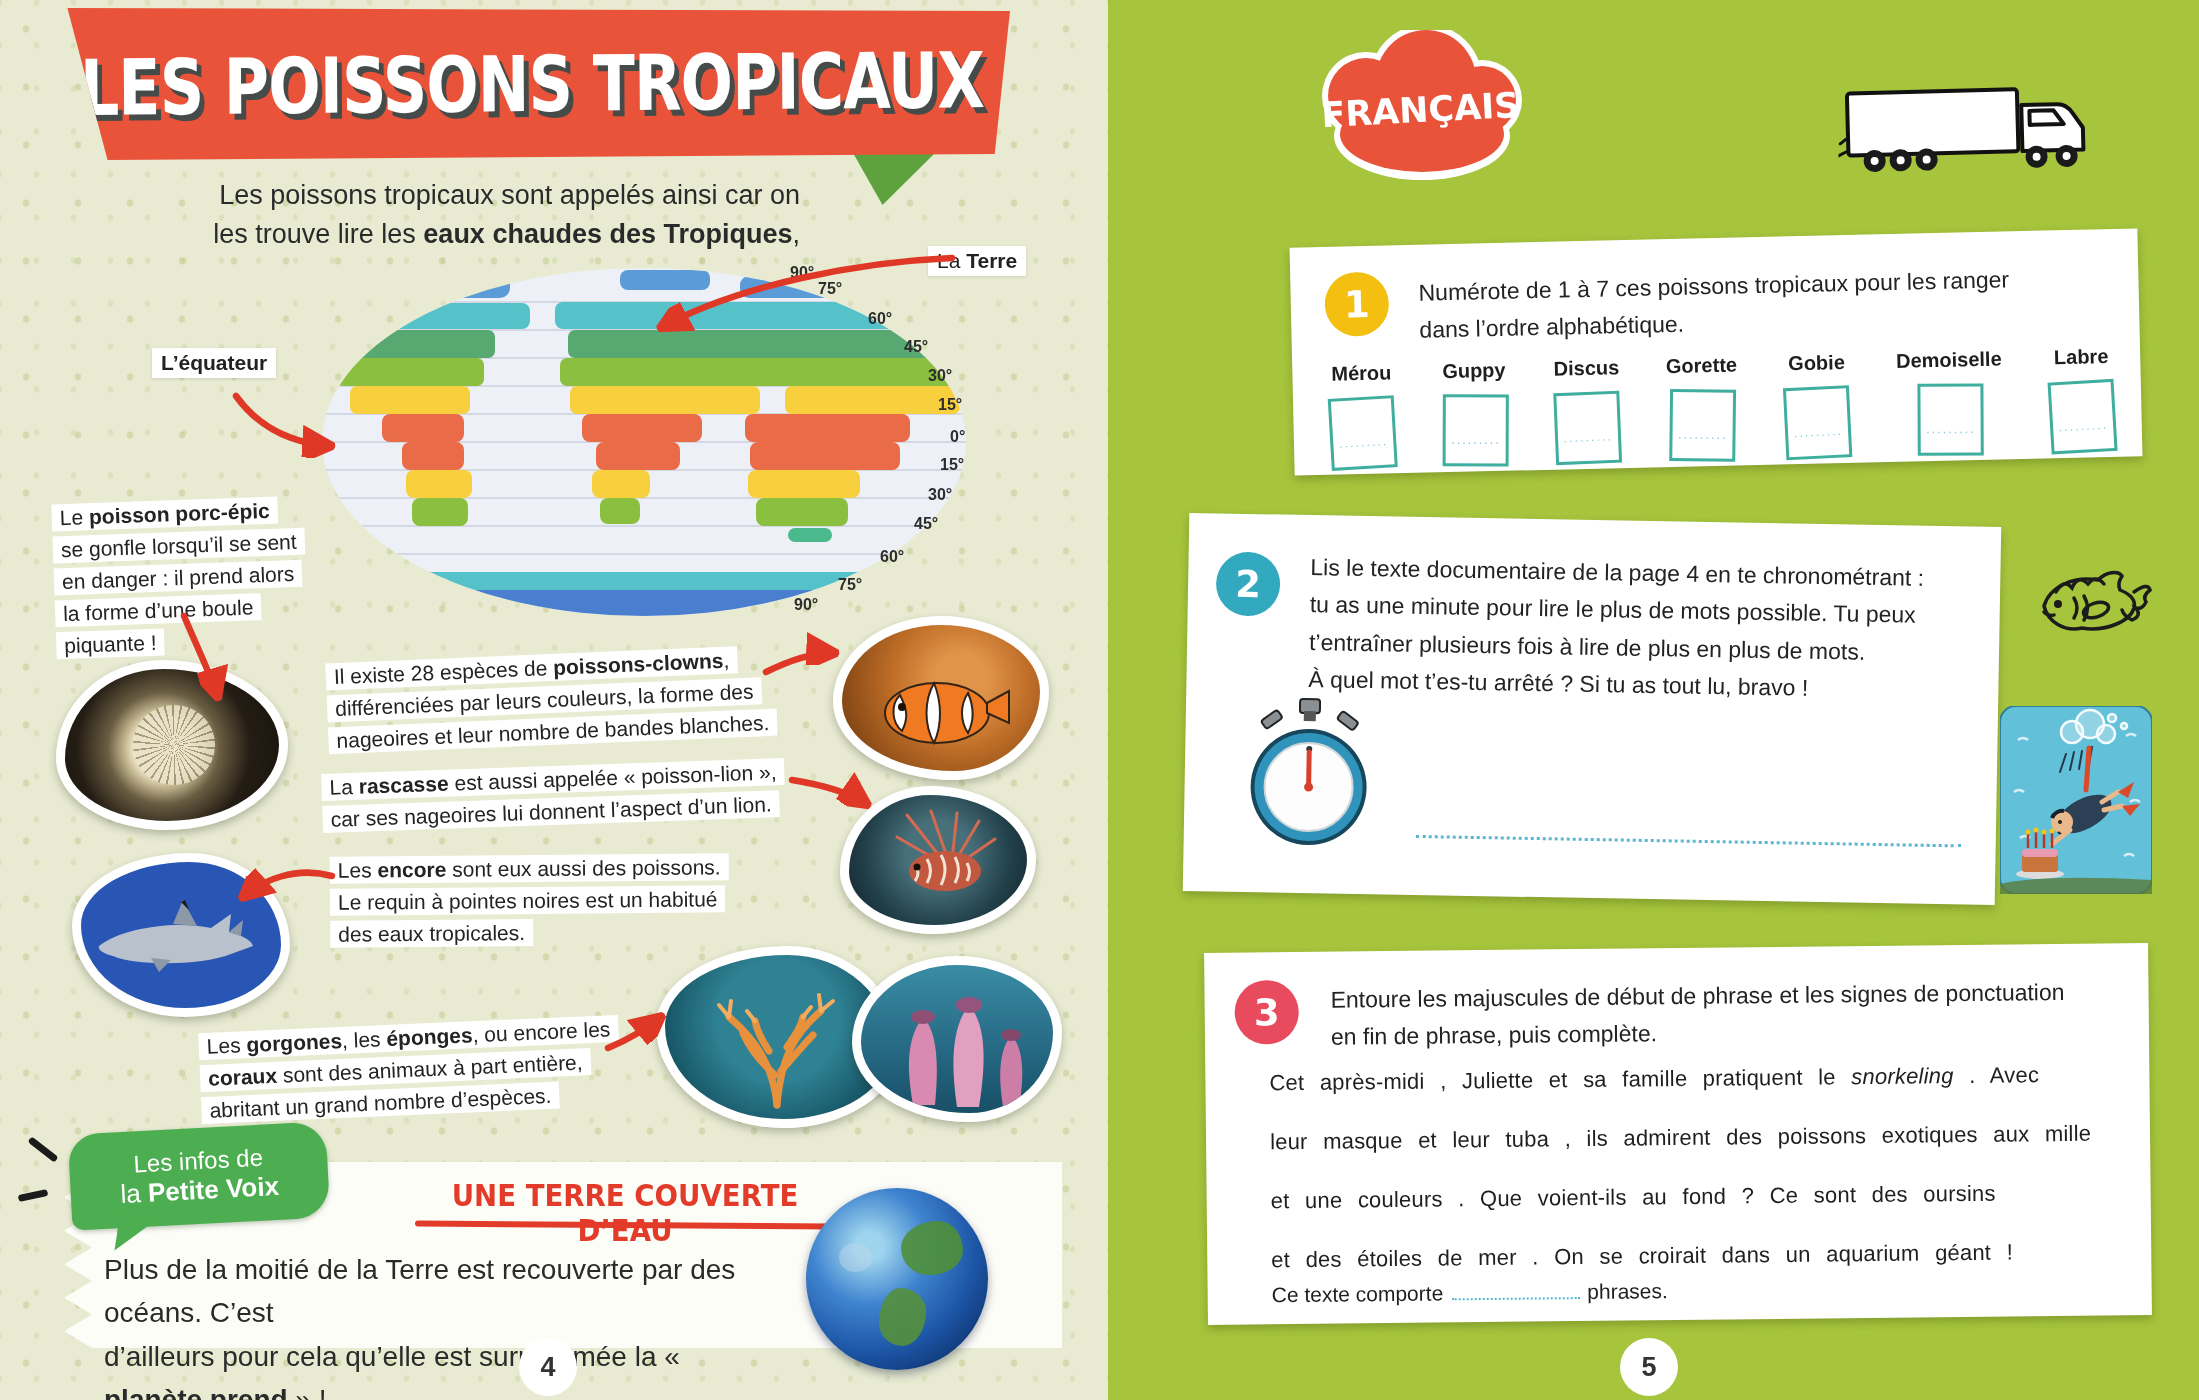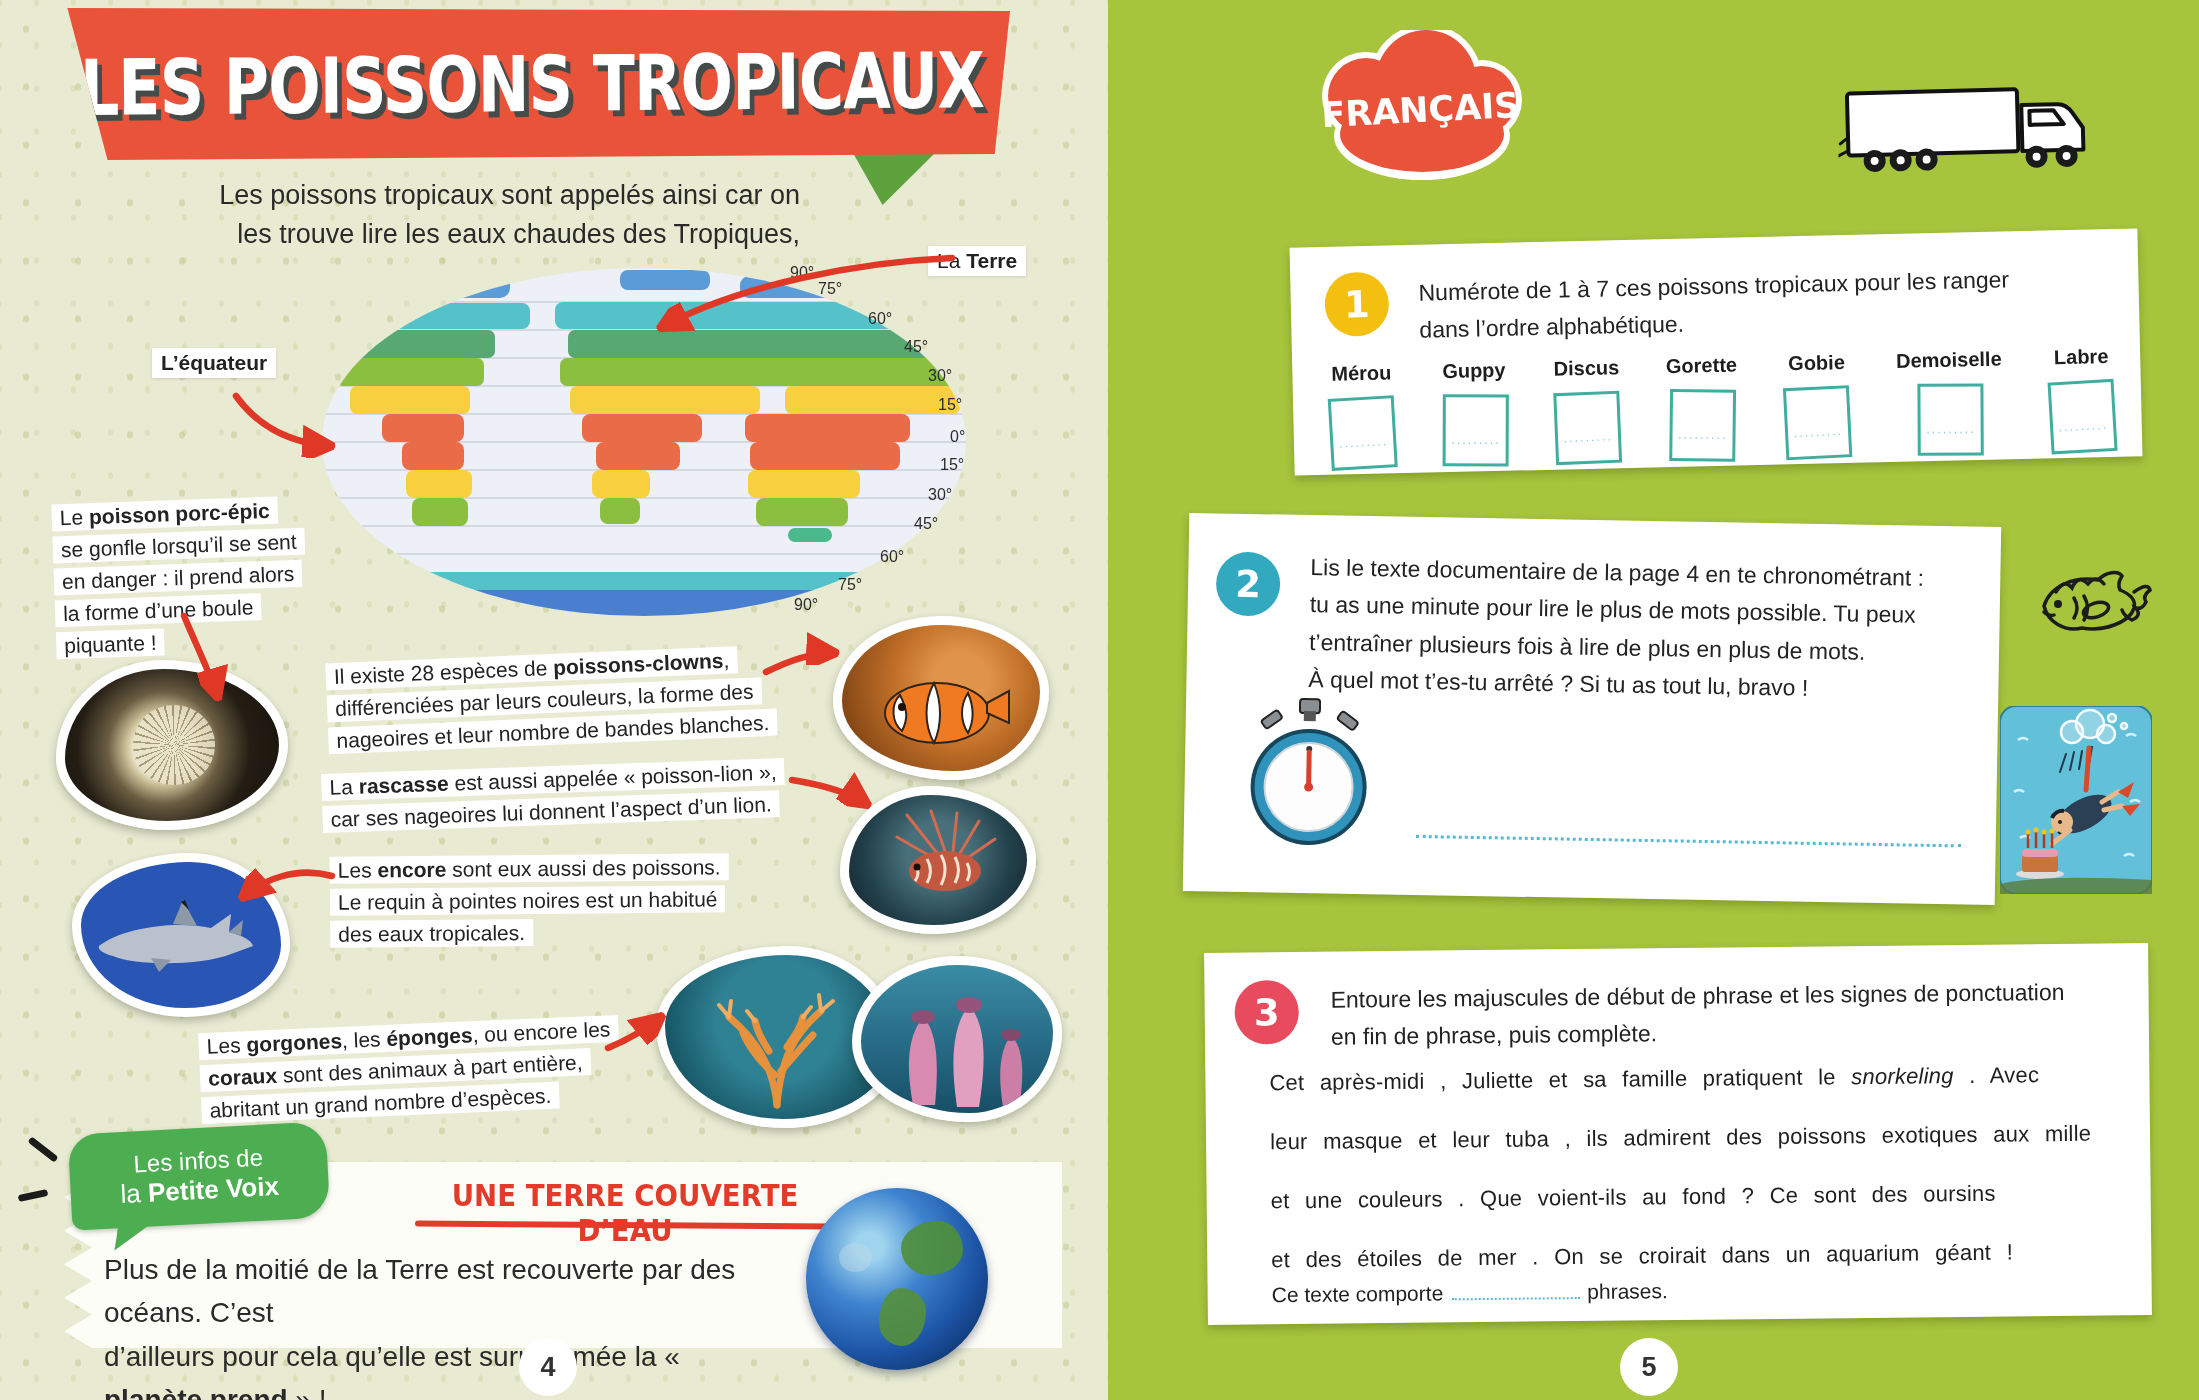--- a/index.html
+++ b/index.html
@@ -16,21 +16,21 @@
     clip-path:polygon(1.4% 0%, 100% 2%, 98.4% 96%, 5.6% 100%);z-index:2;display:flex;align-items:center;justify-content:center;}
   .title-banner h1{margin:0;font-family:"DejaVu Sans","Liberation Sans",sans-serif;font-weight:900;font-size:77px;color:#fff;
     letter-spacing:-1px;transform:scaleX(.8) rotate(-0.4deg);white-space:nowrap;text-shadow:6px 6px 0 #454b49;}
   .banner-fold{position:absolute;left:853px;top:153px;width:82px;height:52px;background:#5da23d;
     clip-path:polygon(0 0,100% 0,36% 100%);z-index:1;}
 
   .intro{position:absolute;left:60px;top:176px;width:740px;font-size:27px;line-height:1.44;color:#2a2a2a;text-align:right;}
 
   
   .map-box{position:absolute;left:320px;top:266px;width:648px;height:352px;}
-  .lat-label{position:absolute;font-size:16px;font-weight:normal;color:#2d2d2d;white-space:nowrap;}
+  .lat-label{position:absolute;font-size:16px;font-weight:bold;color:#2d2d2d;white-space:nowrap;}
 
   .map-tag{position:absolute;background:#fff;padding:3px 9px;font-size:21px;color:#222;box-shadow:0 1px 3px rgba(0,0,0,.12);}
 
   .fact{position:absolute;font-size:21px;line-height:1.52;color:#232323;}
   .fact .line{white-space:nowrap;}
   .hl{background:#fff;padding:2px 8px;-webkit-box-decoration-break:clone;box-decoration-break:clone;}
 
   .photo{position:absolute;border:9px solid #fff;box-shadow:0 4px 9px rgba(40,40,20,.28);overflow:hidden;}
   .blob-a{border-radius:46% 54% 52% 48% / 58% 50% 50% 42%;}
   .blob-b{border-radius:54% 46% 48% 52% / 44% 56% 44% 56%;}
@@ -92,21 +92,21 @@
 
   <div class="page-left">
 
     <div class="banner-fold"></div>
     <div class="title-banner">
       <h1>LES POISSONS TROPICAUX</h1>
     </div>
 
     <div class="intro">
       <div><span>Les poissons tropicaux sont appelés ainsi car on</span></div>
-      <div><span>les trouve lire les </span><span style="font-weight: 400;">eaux chaudes des Tropiques</span><span>,</span></div>
+      <div><span>les trouve lire les </span><span style="font-weight: 700;">eaux chaudes des Tropiques</span><span>,</span></div>
     </div>
 
     <div class="map-box">
       <svg width="648" height="352" viewBox="0 0 648 352">
         <defs>
           <clipPath id="mapclip">
               <ellipse cx="324" cy="176" rx="322" ry="174"></ellipse>
             </clipPath>
         </defs>
         <ellipse cx="324" cy="176" rx="322" ry="174" fill="#edf0f7"></ellipse>

